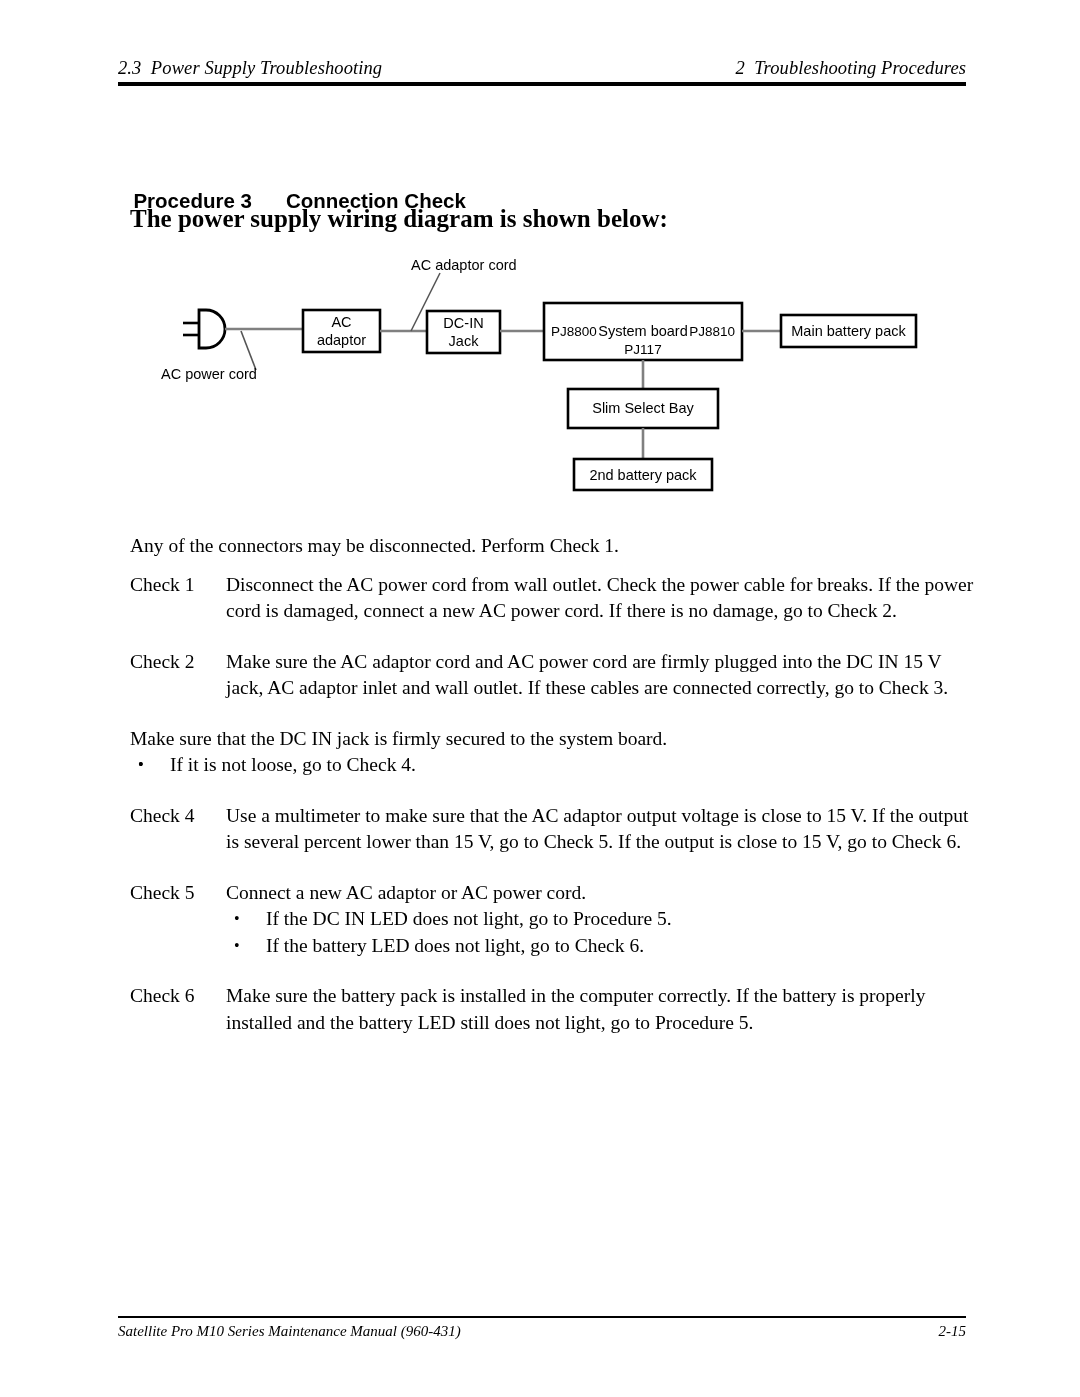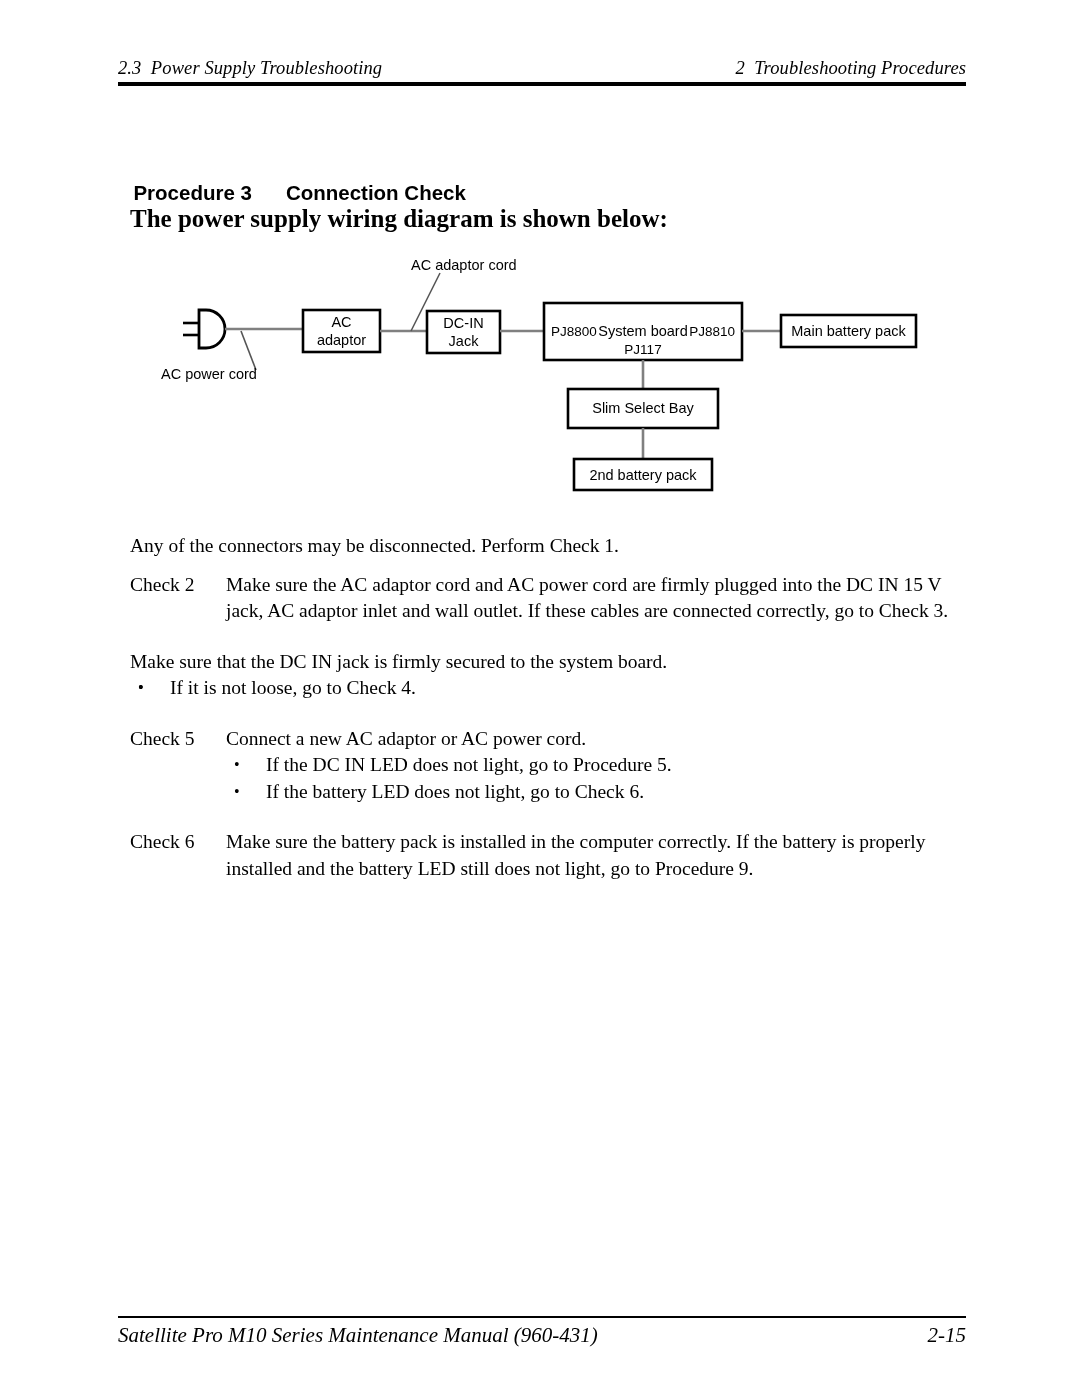--- a/index.html
+++ b/index.html
@@ -39,21 +39,21 @@
     margin-top: 3px;
     height: 4px;
     background: #000;
     width: 100%;
   }
 
   
   #procedure-title {
     position: absolute;
     left: 122px;
-    top: 157px;
+    top: 165px;
     font-family: "Liberation Sans", "DejaVu Sans", sans-serif;
     font-weight: bold;
     font-size: 20.5px;
     white-space: pre;
     text-align: right;
   }
   #procedure-title .pt-gap { display: inline-block; width: 34px; }
 
   
   #intro-line {
@@ -129,21 +129,21 @@
     height: 2px;
     background: #000;
     width: 100%;
     margin-bottom: 5px;
   }
   #page-footer .ftr-row {
     display: flex;
     justify-content: space-between;
     align-items: baseline;
     font-style: italic;
-    font-size: 21px;
+    font-size: 15px;
   }
 
   
 </style>
 </head>
 <body>
 
 <div id="page-header">
   <div class="hdr-row">
     <span class="hdr-left">2.3  Power Supply Troubleshooting</span>
@@ -228,54 +228,66 @@
       <rect class="bx" x="574" y="211" width="138" height="31"></rect>
       <text class="lbl" x="643" y="232" text-anchor="middle">2nd battery pack</text>
     </g>
   </svg>
 </div>
 
 <div id="body-text">
 
   <p class="para">Any of the connectors may be disconnected.  Perform Check 1.</p>
 
+  <div class="check">
+    <div class="check-label">Check 1</div>
+    <div class="check-body">
+      <p>Disconnect the AC power cord from wall outlet.  Check the power cable for breaks.  If the power cord is damaged, connect a new AC power cord.  If there is no damage, go to Check 2.</p>
+    </div>
+  </div>
 
   <div class="check">
     <div class="check-label">Check 2</div>
     <div class="check-body">
       <p>Make sure the AC adaptor cord and AC power cord are firmly plugged into the DC IN 15 V jack, AC adaptor inlet and wall outlet.  If these cables are connected correctly, go to Check 3.</p>
     </div>
   </div>
 
   <div class="check">
     <div class="check-body">
       <p>Make sure that the DC IN jack is firmly secured to the system board.</p>
       <ul class="bullets">
         <li><span class="bullet-dot">•</span></li>
         <li><span class="bullet-dot">•</span><span>If it is not loose, go to Check 4.</span></li>
       </ul>
     </div>
   </div>
 
+  <div class="check">
+    <div class="check-label">Check 4</div>
+    <div class="check-body">
+      <p>Use a multimeter to make sure that the AC adaptor output voltage is close to 15 V.  If the output is several percent lower than 15 V, go to Check 5.  If the output is close to 15 V, go to Check 6.</p>
+    </div>
+  </div>
 
   <div class="check">
     <div class="check-label">Check 5</div>
     <div class="check-body">
       <p>Connect a new AC adaptor or AC power cord.</p>
       <ul class="bullets">
         <li><span class="bullet-dot">•</span><span>If the DC IN LED does not light, go to Procedure 5.</span></li>
         <li><span class="bullet-dot">•</span><span>If the battery LED does not light, go to Check 6.</span></li>
       </ul>
     </div>
   </div>
 
   <div class="check">
     <div class="check-label">Check 6</div>
     <div class="check-body">
-      <p>Make sure the battery pack is installed in the computer correctly.  If the battery is properly installed and the battery LED still does not light, go to Procedure 9.</p>
+      <p>Make sure the battery pack is installed in the computer correctly.  If the battery is properly installed and the battery LED still does not light, go to Procedure 5.</p>
     </div>
   </div>
 
 </div>
 
 <div id="page-footer">
   <div class="ftr-rule"></div>
   <div class="ftr-row">
     <span>Satellite Pro M10 Series Maintenance Manual (960-431)</span>
     <span>2-15</span>

